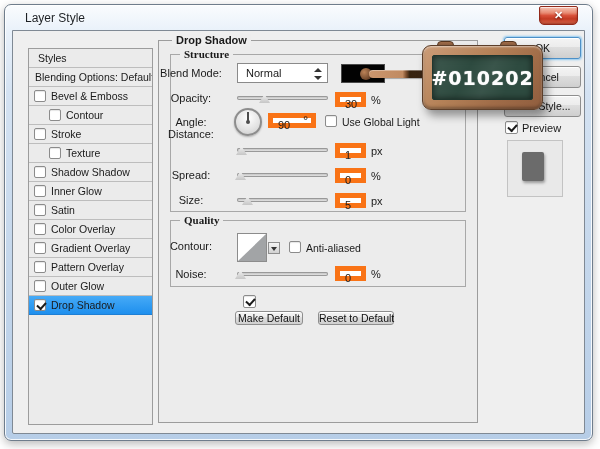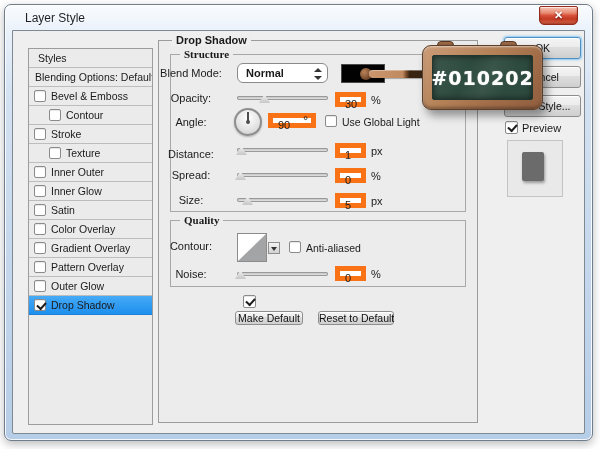--- a/index.html
+++ b/index.html
@@ -62,21 +62,21 @@
   .rlabel { position:absolute; left:149px; width:84px; text-align:center; white-space:nowrap; }
   .unit { position:absolute; white-space:nowrap; }
   
   .vbox {
     position:absolute; width:31px; height:15px; background:#fff; border:5px solid #f97316;
     padding:1px 0 0 5px; font-size:11px; line-height:12px;
   }
   
   .combo {
     position:absolute; left:237px; top:63px; width:91px; height:20px;
-    background:#fff; border:1px solid #8a8a8a; border-radius:6px;font-weight:bold;
+    background:#fff; border:1px solid #8a8a8a; border-radius:0;
   }
   .combo .val { position:absolute; left:8px; top:3px; }
   .updown { position:absolute; right:5px; top:4px; width:8px; height:12px; }
   .updown::before { content:""; position:absolute; left:0; top:0; border-left:4px solid transparent; border-right:4px solid transparent; border-bottom:4px solid #333; }
   .updown::after  { content:""; position:absolute; left:0; bottom:0; border-left:4px solid transparent; border-right:4px solid transparent; border-top:4px solid #333; }
   .swatch { position:absolute; left:341px; top:64px; width:44px; height:19px; border:1px solid #4a4a4a; }
   
   .track {
     position:absolute; left:237px; width:91px; height:4px; border-radius:2px;
     background:linear-gradient(#b7b7b7,#f0f0f0); box-shadow: inset 0 0 0 1px #999;
@@ -193,21 +193,21 @@
       <div class="srow">
           <span class="cb in-row"></span>
           <span class="lbl cbx">Stroke</span>
         </div>
       <div class="srow">
           <span class="cb in-row ind"></span>
           <span class="lbl ind">Texture</span>
         </div>
       <div class="srow">
           <span class="cb in-row"></span>
-          <span class="lbl cbx">Inner Outer</span>
+          <span class="lbl cbx">Shadow Shadow</span>
         </div>
       <div class="srow">
           <span class="cb in-row"></span>
           <span class="lbl cbx">Inner Glow</span>
         </div>
       <div class="srow">
           <span class="cb in-row"></span>
           <span class="lbl cbx">Satin</span>
         </div>
       <div class="srow">
@@ -256,21 +256,21 @@
   <span class="rlabel" style="top:116px">Angle:</span>
   <div class="dial">
     <div class="needle"></div>
     <div class="hub"></div>
   </div>
   <div class="vbox" style="left:268px; top:113px; width:48px">90</div>
   <span class="unit" style="left:303px; top:113px; font-size:13px">°</span>
   <span class="cb" style="left:325px; top:115px"></span>
   <span class="unit" style="left:342px; top:116px; font-size:10.5px">Use Global Light</span>
 
-  <span class="rlabel" style="top:148px">Distance:</span>
+  <span class="rlabel" style="top:128px">Distance:</span>
   <div class="track" style="top:148px"></div>
   <div class="sthumb" style="left:236px; top:146px"></div>
   <div class="vbox" style="left:335px; top:143px">1</div>
   <span class="unit" style="left:371px; top:145px">px</span>
 
   <span class="rlabel" style="top:169px">Spread:</span>
   <div class="track" style="top:173px"></div>
   <div class="sthumb" style="left:235px; top:171px"></div>
   <div class="vbox" style="left:335px; top:168px">0</div>
   <span class="unit" style="left:371px; top:170px">%</span>

